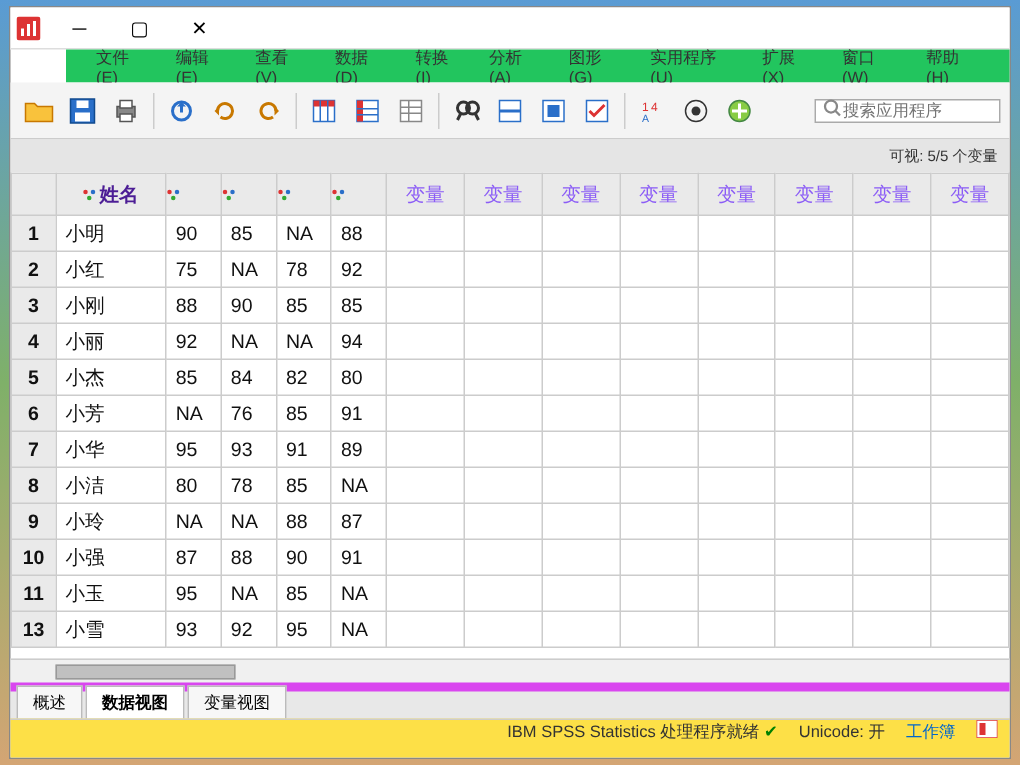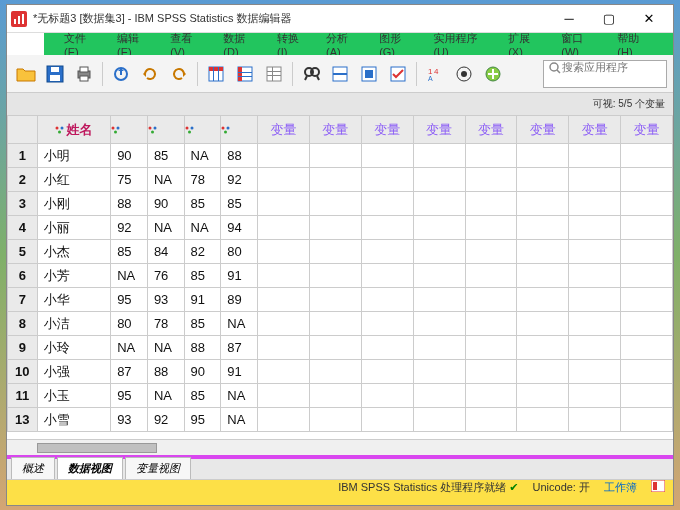--- a/index.html
+++ b/index.html
@@ -8,36 +8,36 @@
 .titlebar { height: 28px; display: flex; align-items: center; padding: 0 4px; background: #fff; border-bottom: 1px solid #ddd; }
 .title-icon { width: 16px; height: 16px; margin-right: 6px; }
 .title-text { flex: 1; font-size: 11px; color: #333; }
 .win-controls { display: flex; gap: 0; }
 .win-btn { width: 40px; height: 24px; display: flex; align-items: center; justify-content: center; cursor: pointer; font-size: 13px; }
 .menubar { height: 22px; display: flex; align-items: center; padding: 0 12px; gap: 2px; background: #22c55e; margin-left: 37px; }
 .menu-item { padding: 2px 8px; font-size: 11px; cursor: pointer; color: #333; }
 .toolbar { height: 38px; display: flex; align-items: center; padding: 2px 6px; gap: 3px; background: #f4f4f4; border-bottom: 1px solid #ccc; }
 .tb-btn { width: 26px; height: 26px; display: flex; align-items: center; justify-content: center; cursor: pointer; border: 1px solid transparent; border-radius: 2px; }
 .tb-sep { width: 1px; height: 24px; background: #ccc; margin: 0 2px; }
-.search-box { margin-left: auto; display: flex; align-items: flex-start; border: 1px solid #aaa; height: 28px; padding: 0 4px; background: #fff; }
+.search-box { margin-left: auto; display: flex; align-items: center; border: 1px solid #aaa; height: 16px; padding: 0 4px; background: #fff; }
 .search-box input { border: none; outline: none; font-size: 11px; width: 100px; color: #888; }
 .info-row { height: 22px; display: flex; align-items: center; justify-content: flex-end; padding-right: 8px; font-size: 10px; background: #e5e5e5; color: #333; }
 .grid-area { flex: 1; overflow: auto; position: relative; }
 .data-table { border-collapse: collapse; width: 100%; }
 .data-table th, .data-table td { border: 1px solid #ccc; text-align: left; font-size: 13px; }
-.data-table th { background: #eaeaea; font-weight: normal; text-align: center; height: 28px; color: #be185d; }
+.data-table th { background: #eaeaea; font-weight: normal; text-align: center; height: 28px; color: #4c1d95; }
 .data-table th.var-empty { color: #8b5cf6; font-weight: normal; }
 .row-head { background: #eaeaea !important; font-weight: bold; text-align: center !important; width: 24px; color: #333; }
 .data-table td { padding: 2px 6px; height: 24px; color: #111; background: #fff; }
 .col-name { width: 68px; }
 .col-num { width: 34px; text-align: right; }
 .col-var { width: 48px; }
 .scrollbar-h { height: 16px; background: #f0f0f0; border-top: 1px solid #ccc; display: flex; align-items: center; }
 .scroll-thumb { width: 120px; height: 10px; background: #c0c0c0; border: 1px solid #999; margin-left: 30px; }
-.tabs-row { height: 24px; display: flex; align-items: flex-end; background: #e8e8e8; border-top: 4px solid #d946ef; padding-left: 4px; font-style: italic; }
+.tabs-row { height: 24px; display: flex; align-items: flex-end; background: #e8e8e8; border-top: 6px solid #d946ef; padding-left: 4px; }
 .view-tab { padding: 3px 10px; font-size: 11px; border: 1px solid #bbb; background: #f7f7f7; margin-right: 2px; cursor: pointer; border-bottom: none; }
 .view-tab.active { background: #fff; font-weight: bold; }
 .statusbar { height: 26px; display: flex; align-items: flex-start; justify-content: flex-end; padding: 0 8px; font-size: 11px; gap: 14px; background: #fde047; border-top: 1px solid #ccc; color: #333; }
 .status-ready { color: green; }
 .status-link { color: #06c; cursor: pointer; }
 .var-icon { display: inline-flex; align-items: center; gap: 1px; }
 .dots-icon svg { display: block; }
 </style>
 </head>
 <body>
@@ -46,21 +46,20 @@
 
   <div class="titlebar">
     <span class="title-icon">
       <svg width="16" height="16" viewBox="0 0 16 16">
           <rect width="16" height="16" fill="#d33" rx="2"></rect>
           <rect x="3" y="8" width="2" height="5" fill="#fff"></rect>
           <rect x="7" y="5" width="2" height="8" fill="#fff"></rect>
           <rect x="11" y="3" width="2" height="10" fill="#fff"></rect>
         </svg>
     </span>
-    <span class="title-text">*无标题3 [数据集3] - IBM SPSS Statistics 数据编辑器</span>
     <div class="win-controls">
       <div class="win-btn">─</div>
       <div class="win-btn">▢</div>
       <div class="win-btn close">✕</div>
     </div>
   </div>
 
   <div class="menubar">
     <span class="menu-item">文件(E)</span>
     <span class="menu-item">编辑(E)</span>

